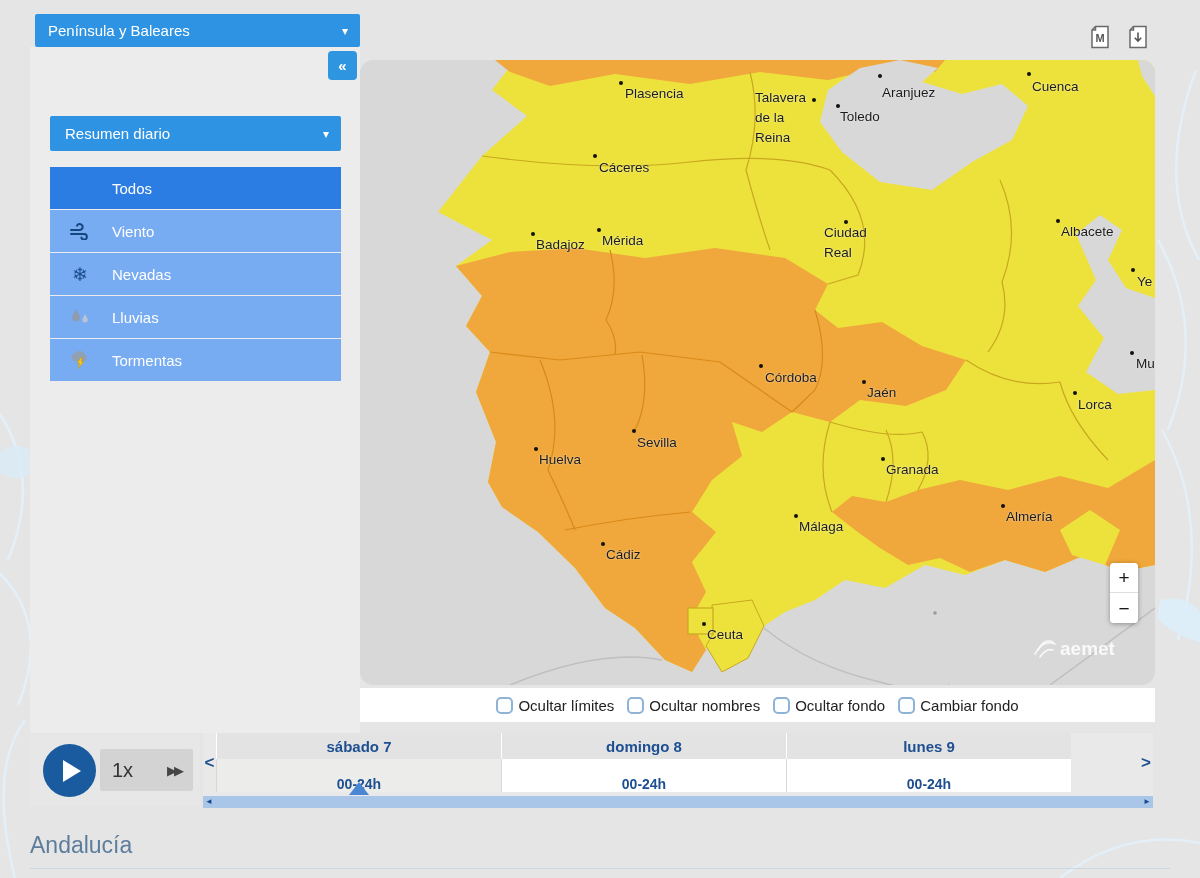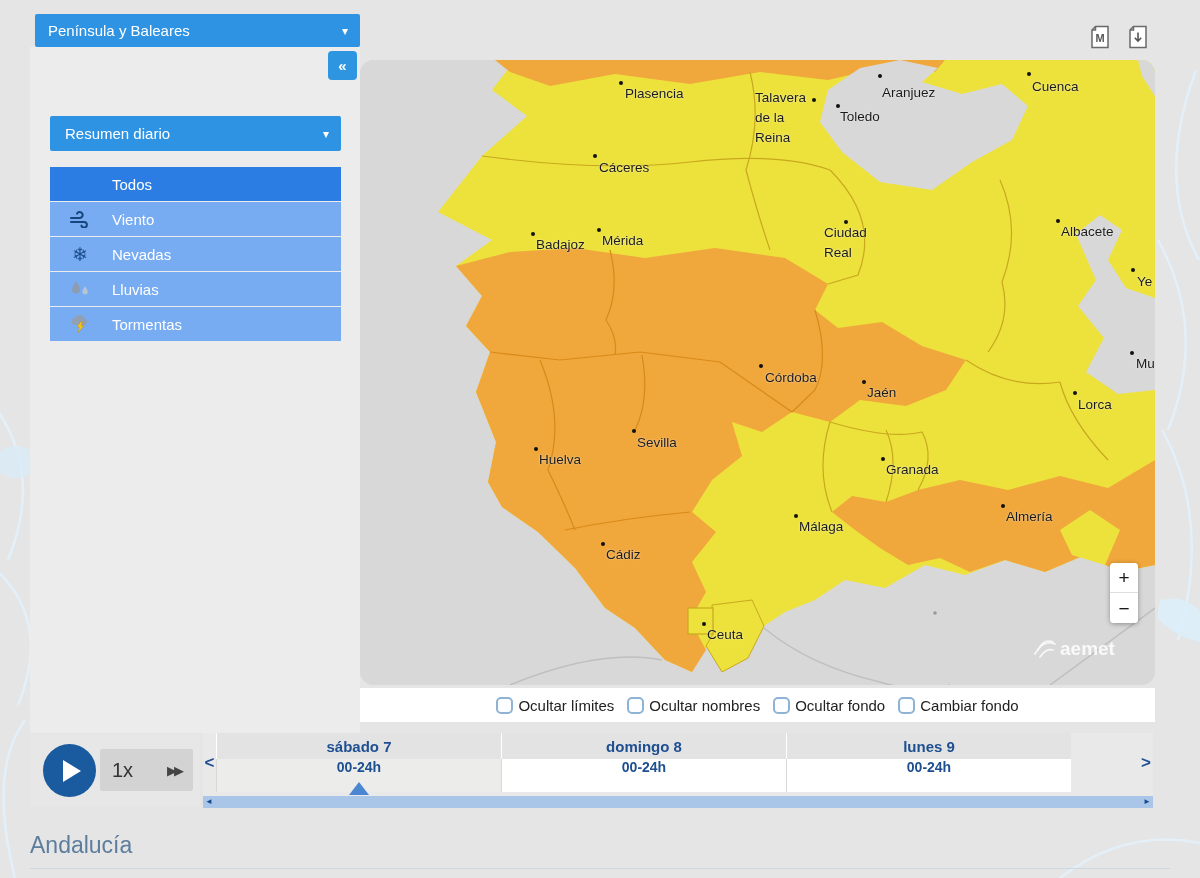--- a/index.html
+++ b/index.html
@@ -16,21 +16,21 @@
     padding:0 12px 0 13px; font-size:15px; border-radius:2px; cursor:pointer; }
   .region-dd .caret { margin-left:auto; font-size:12px; }
   .sidebar-panel { position:absolute; z-index:1; left:30px; top:47px; width:330px; height:686px; background:#ECECEC; }
   .collapse-btn { position:absolute; z-index:6; left:328px; top:51px; width:29px; height:29px;
     background:#2E96E0; color:#fff; border:none; border-radius:4px; font-size:15px; font-weight:bold; cursor:pointer; }
   .summary-dd { position:absolute; z-index:5; left:50px; top:116px; width:291px; height:35px;
     background:var(--primary-blue,#2E93E3); color:#fff; display:flex; align-items:center;
     padding:0 12px 0 15px; font-size:15px; border-radius:2px; cursor:pointer; }
   .summary-dd .caret { margin-left:auto; font-size:12px; }
   .filter-list { position:absolute; z-index:5; left:50px; top:167px; width:291px; }
-  .filter-item { height:34px; margin-bottom:1px; background:var(--light-blue,#77ABF2); color:#fff;
+  .filter-item { height:42px; margin-bottom:1px; background:var(--light-blue,#77ABF2); color:#fff;
     display:flex; align-items:center; font-size:15px; cursor:pointer; }
   .filter-item.active { background:var(--selected-blue,#2B7DE4); }
   .filter-item .ficon { width:30px; margin-left:15px; margin-right:17px; display:flex; align-items:center; justify-content:center; }
   .ficon .snow { font-size:19px; color:#1c4f8f; line-height:1; }
 
   
   .top-icons { position:absolute; z-index:5; left:1088px; top:25px; display:flex; gap:14px; }
   .doc-btn { width:24px; height:24px; background:transparent; border:none; cursor:pointer; padding:0; }
 
   
@@ -72,21 +72,21 @@
 
   
   .timeline { position:absolute; z-index:3; left:203px; top:733px; width:950px; height:75px; background:#E9E9E9; }
   .tl-row { display:flex; height:59px; }
   .tl-arrow { width:13px; display:flex; align-items:center; justify-content:center;
     color:var(--timeline-blue,#1D4F91); font-size:17px; font-weight:bold; cursor:pointer; }
   .tl-arrow.right { width:14px; }
   .tl-col { width:285px; display:flex; flex-direction:column; }
   .tl-head { height:26px; background:#E3E3E3; border-left:1px solid #fff; display:flex; align-items:center;
     justify-content:center; font-size:15px; font-weight:bold; color:var(--timeline-blue,#1D4F91); }
-  .tl-cell { height:33px; background:#fff; border-left:1px solid #D8D8D8; display:flex; align-items:flex-start;
+  .tl-cell { height:33px; background:#fff; border-left:1px solid #D8D8D8; display:flex; align-items:flex-end;
     justify-content:center; font-size:14px; font-weight:bold; color:var(--timeline-blue,#1D4F91);
     cursor:pointer; position:relative; }
   .tl-col.active .tl-cell { background:#ECECEA; }
   .tl-marker { display:none; position:absolute; left:50%; bottom:-3px; transform:translateX(-50%);
     width:0; height:0; border-left:10px solid transparent; border-right:10px solid transparent;
     border-bottom:13px solid #4b86d2; }
   .tl-col.active .tl-marker { display:block; }
   .tl-filler { flex:1; }
   .tl-scroll { position:absolute; left:0; top:63px; width:950px; height:12px; background:#A9C6E8;
     display:flex; align-items:center; justify-content:space-between; padding:0 2px; cursor:pointer; }

